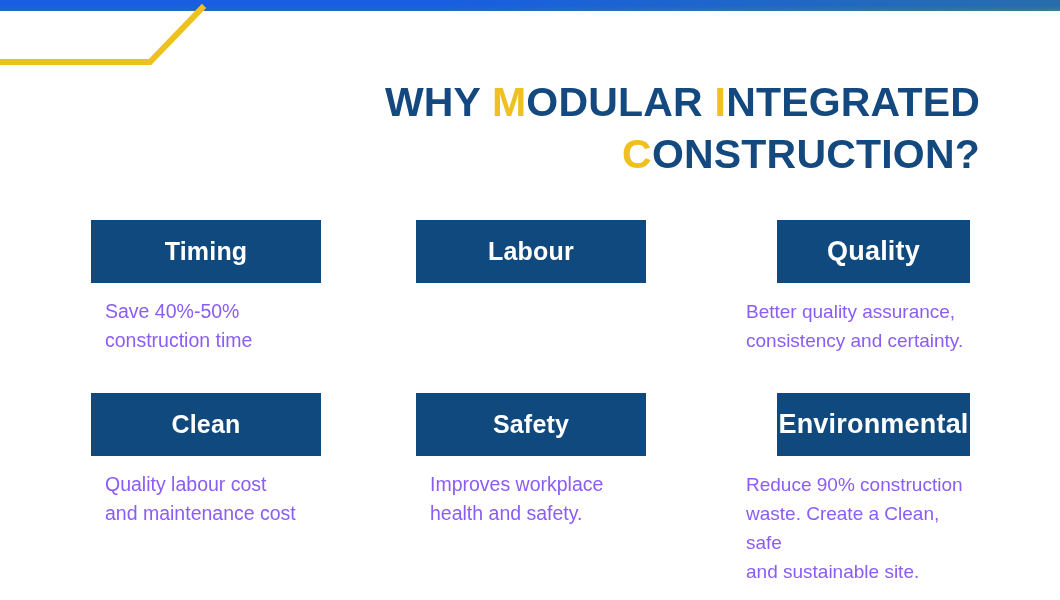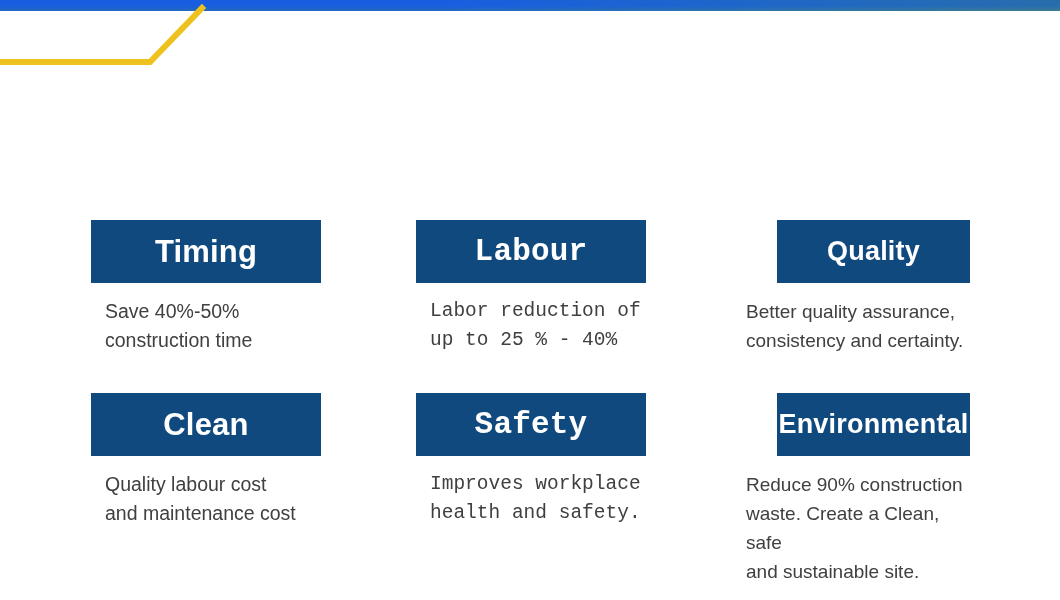--- a/index.html
+++ b/index.html
@@ -64,77 +64,79 @@
     left: 0;
     top: 0;
     width: 1060px;
     height: 600px;
   }
   .card {
     position: absolute;
     width: 230px;
   }
   .card.col0 { left: 91px; }
-  .card.col1 { left: 416px; font-family: Liberation Mono, monospace; }
+  .card.col1 { left: 416px; }
   .card.col2 { left: 740px; }
   .card.row0 { top: 220px; }
   .card.row1 { top: 393px; }
 
   .card-header {
     height: 63px;
     background: #10497e;
     display: flex;
     align-items: center;
     justify-content: center;
     color: #ffffff;
-    font-size: 31px;
+    font-size: 25px;
     font-weight: bold;
     letter-spacing: 0.2px;
     box-sizing: border-box;
   }
   .card.col2 .card-header { font-size: 27px; margin-left: 37px; }
 
   .card-body {
     margin-top: 14px;
     padding-left: 14px;
     padding-right: 2px;
-    color: #404040;
+    color: #8b5cf6;
     font-size: 19.5px;
     line-height: 29px;
     white-space: pre-line;
   }
   .card.col2 .card-body {
     padding-left: 6px;
     font-size: 19px;
   }
 </style>
 </head>
 <body>
 
 <div class="slide">
 
   <div class="top-bar"></div>
 
   <svg class="chevron" viewBox="0 0 230 80" width="230" height="80">
     <polyline points="0,62 150,62 202,8" fill="none" stroke="#eec21e" stroke-width="6" stroke-linecap="square" stroke-linejoin="miter"></polyline>
   </svg>
 
+  <div class="title">
+    <span class="title-line"><span>WHY </span><span class="cap">M</span><span>ODULAR </span><span class="cap">I</span><span>NTEGRATED</span></span>
+    <span class="title-line"><span class="cap">C</span><span>ONSTRUCTION?</span></span>
+  </div>
 
   <div class="grid">
 
     <div class="card col0 row0">
       <div class="card-header">Timing</div>
       <div class="card-body">Save 40%-50%
 construction time</div>
     </div>
 
     <div class="card col1 row0">
       <div class="card-header">Labour</div>
-      <div class="card-body">Labor reduction of
-up to 25 % - 40%</div>
     </div>
 
     <div class="card col2 row0">
       <div class="card-header">Quality</div>
       <div class="card-body">Better quality assurance,
 consistency and certainty.</div>
     </div>
 
     <div class="card col0 row1">
       <div class="card-header">Clean</div>

